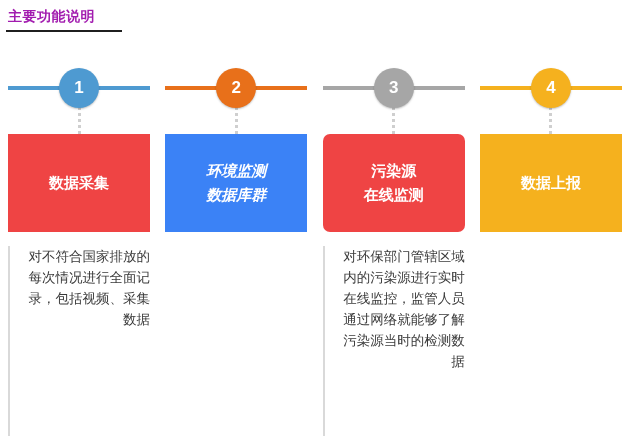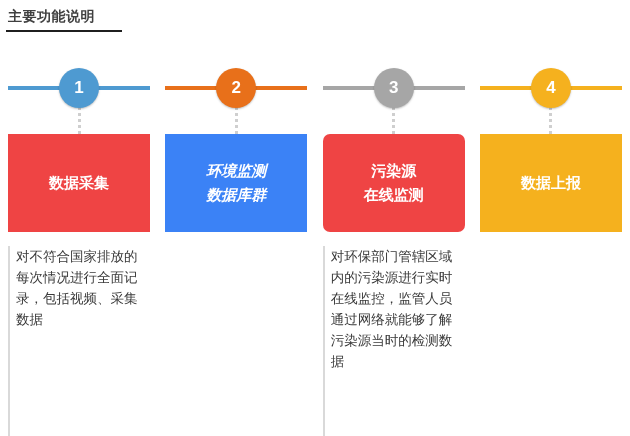--- a/index.html
+++ b/index.html
@@ -13,21 +13,21 @@
     font-family: "Liberation Sans", sans-serif;
     overflow: hidden;
     position: relative;
   }
   #page-title {
     position: absolute;
     left: 8px;
     top: 8px;
     font-size: 14px;
     font-weight: bold;
-    color: #404040;
+    color: #a21caf;
     letter-spacing: 0.5px;
   }
   #title-underline {
     position: absolute;
     left: 6px;
     top: 30px;
     width: 116px;
     height: 2px;
     background: #1f1f1f;
   }
@@ -104,21 +104,21 @@
     top: 0;
     width: 2px;
     height: 100%;
     background: #d9d9d9;
   }
   .desc-text {
     padding-left: 8px;
     font-size: 13.5px;
     line-height: 21px;
     color: #3a3a3a;
-    text-align: left;
+    text-align: right;
   }
   .col-2 .badge { top: 24px; }
 </style>
 </head>
 <body>
 
 <div id="page-title">主要功能说明</div>
 <div id="title-underline"></div>
 
 <div id="diagram">

